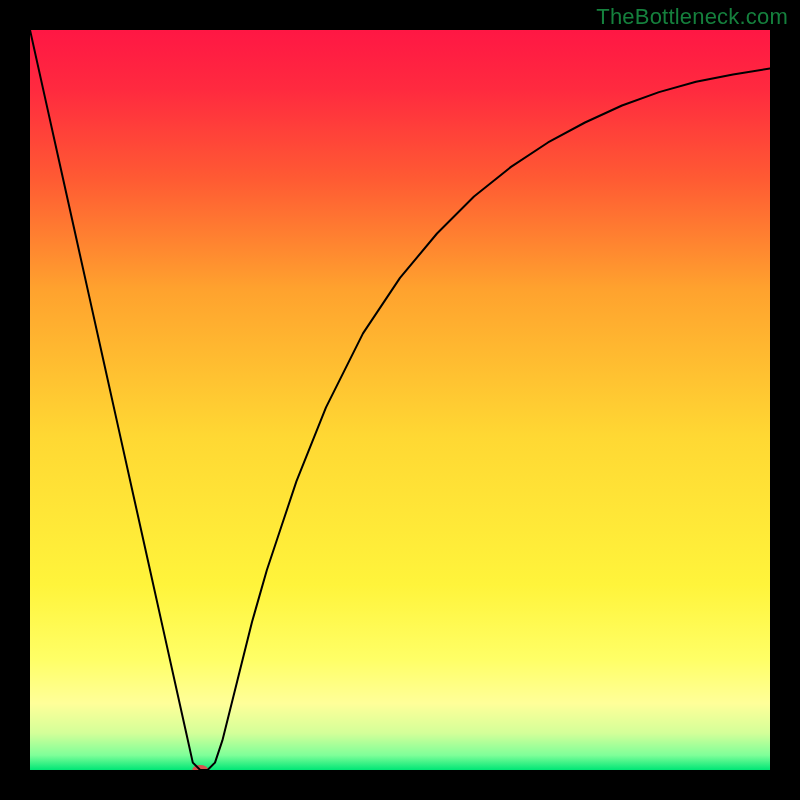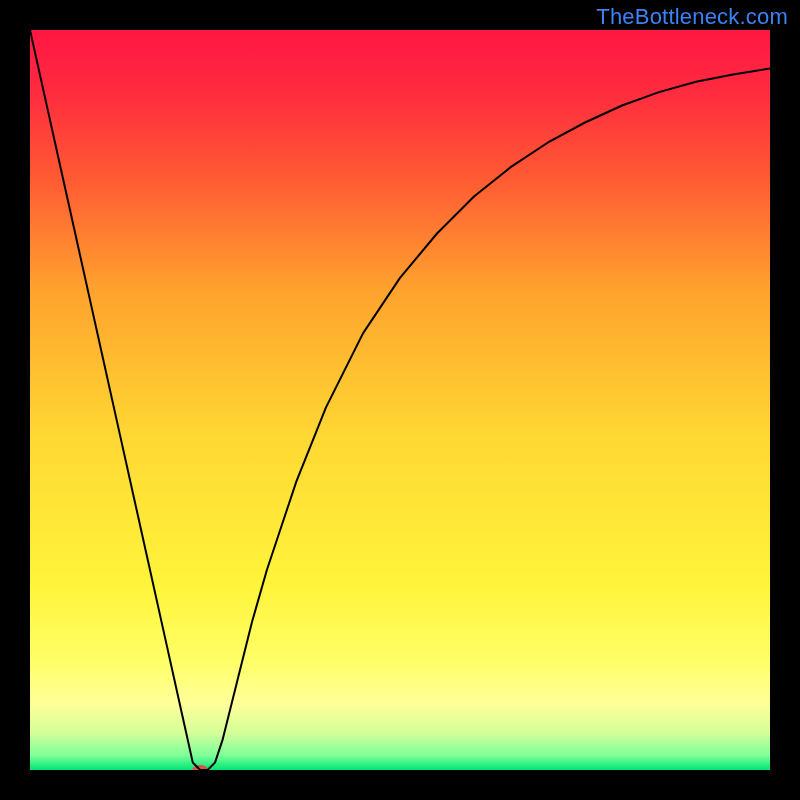--- a/index.html
+++ b/index.html
@@ -26,21 +26,21 @@
   }
   .plot-area svg {
     display: block;
     width: 740px;
     height: 740px;
   }
   .watermark {
     position: absolute;
     top: 4px;
     right: 12px;
-    color: #3b82f6;
+    color: #15803d;
     font-size: 22px;
     font-weight: 500;
     font-family: Arial, sans-serif;
     letter-spacing: 0.2px;
   }
 </style>
 </head>
 <body>
 
 <div class="frame">

